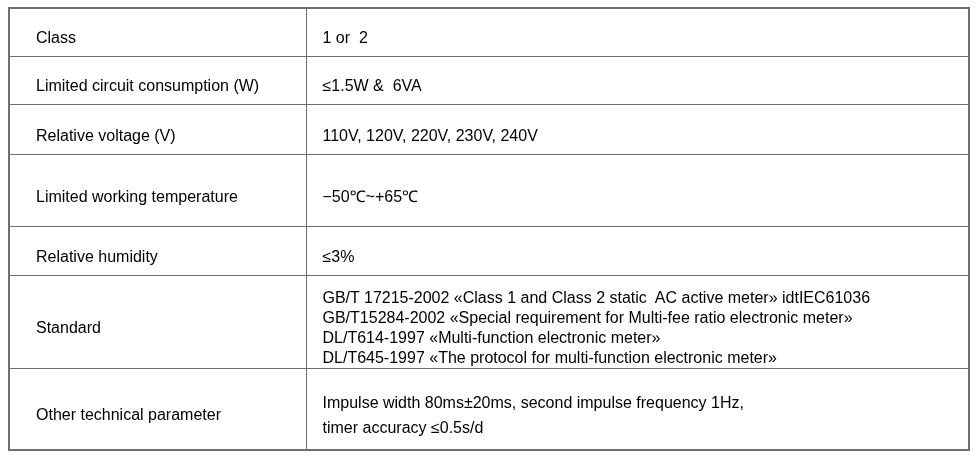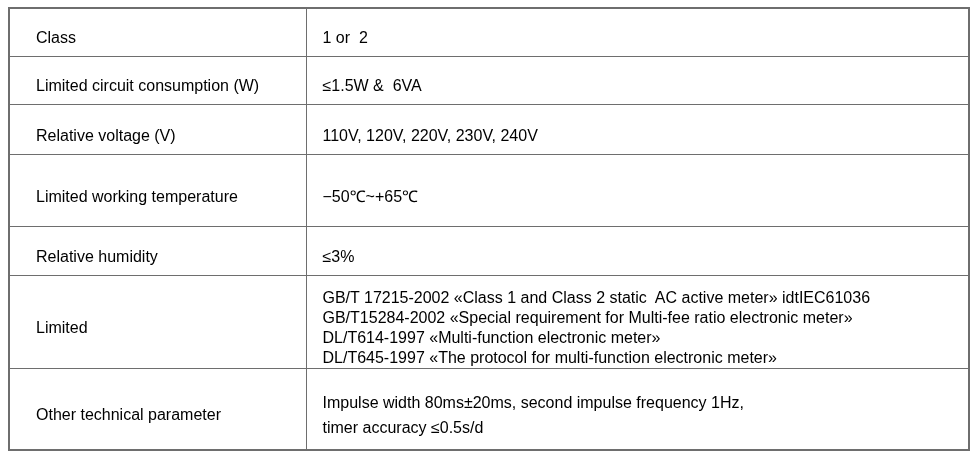--- a/index.html
+++ b/index.html
@@ -80,21 +80,21 @@
       </tr>
       <tr>
         <td class="label-cell">Limited working temperature</td>
         <td class="value-cell">−50℃~+65℃</td>
       </tr>
       <tr>
         <td class="label-cell">Relative humidity</td>
         <td class="value-cell">≤3%</td>
       </tr>
       <tr>
-        <td class="label-cell">Limited</td>
+        <td class="label-cell">Standard</td>
         <td class="value-cell">GB/T 17215-2002 «Class 1 and Class 2 static  AC active meter» idtIEC61036
 GB/T15284-2002 «Special requirement for Multi-fee ratio electronic meter»
 DL/T614-1997 «Multi-function electronic meter»
 DL/T645-1997 «The protocol for multi-function electronic meter»</td>
       </tr>
       <tr>
         <td class="label-cell">Other technical parameter</td>
         <td class="value-cell">Impulse width 80ms±20ms, second impulse frequency 1Hz,
 timer accuracy ≤0.5s/d</td>
       </tr>

